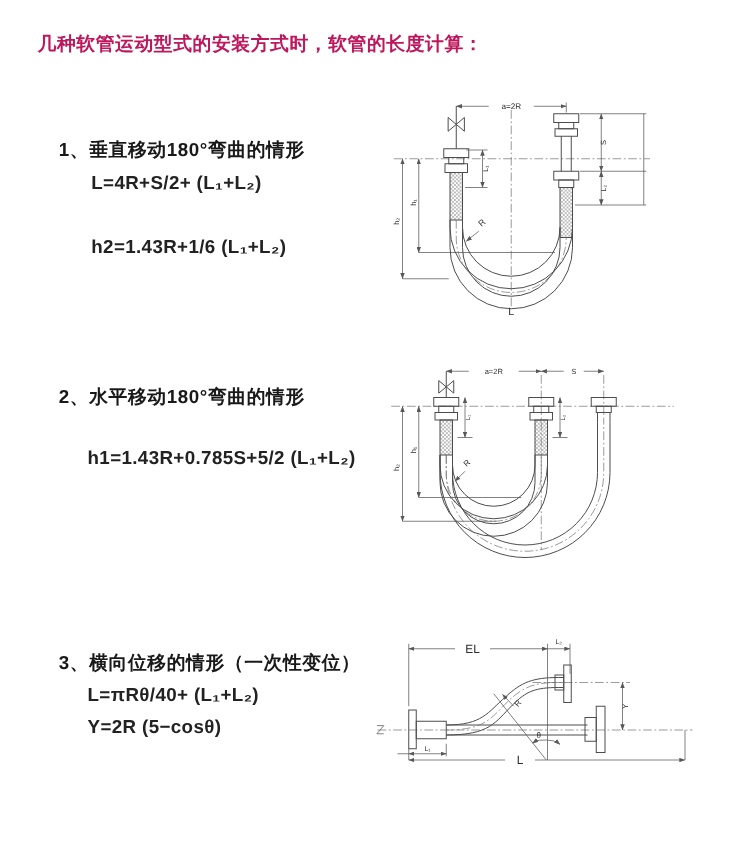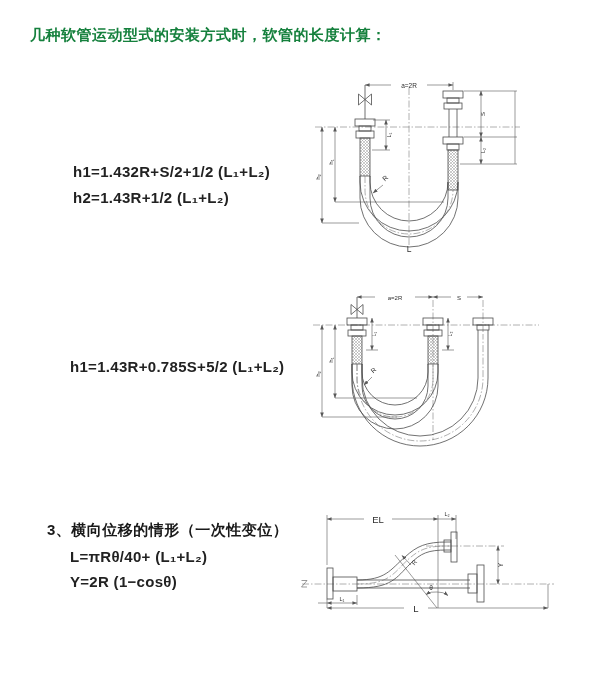--- a/index.html
+++ b/index.html
@@ -7,21 +7,21 @@
     width:600px;height:675px;
     background:#ffffff;
     font-family:"Liberation Sans","DejaVu Sans",sans-serif;
     color:#1c1c1c;
     position:relative;
     overflow:hidden;
   }
   .page{position:absolute;inset:0;background:#fff;}
   .doc-title{
     position:absolute;left:30px;top:26px;
-    font-size:15px;font-weight:700;color:#15803d;letter-spacing:.5px;
+    font-size:15px;font-weight:700;color:#be185d;letter-spacing:.5px;
     white-space:nowrap;
   }
   .sec-title{
     position:absolute;font-size:15px;font-weight:700;color:#191919;
     letter-spacing:.5px;white-space:nowrap;
   }
   .formula{
     position:absolute;font-size:15px;font-weight:700;color:#222;
     letter-spacing:.3px;white-space:nowrap;
   }
@@ -35,28 +35,30 @@
   .cl{fill:none;stroke:#6e6e6e;stroke-width:.55;stroke-dasharray:7 2 1.5 2;}
   .hz{stroke:#4d4d4d;stroke-width:.8;}
 </style>
 </head>
 <body>
 
 <div class="page">
 
   <div class="doc-title">几种软管运动型式的安装方式时，软管的长度计算：</div>
 
-  <div class="formula" style="left:73px;top:163px">h1=1.432R+S/2+1/2 (L₁+L₂)</div>
-  <div class="formula" style="left:73px;top:189px">h2=1.43R+1/2 (L₁+L₂)</div>
-
+  <div class="sec-title" style="left:47px;top:111px"><span>1、</span><span>垂直移动180°弯曲的情形</span></div>
+  <div class="formula" style="left:73px;top:138px">L=4R+S/2+ (L₁+L₂)</div>
+  <div class="formula" style="left:73px;top:189px">h2=1.43R+1/6 (L₁+L₂)</div>
+
+  <div class="sec-title" style="left:47px;top:308px"><span>2、</span><span>水平移动180°弯曲的情形</span></div>
   <div class="formula" style="left:70px;top:358px">h1=1.43R+0.785S+5/2 (L₁+L₂)</div>
 
   <div class="sec-title" style="left:47px;top:521px"><span>3、</span><span>横向位移的情形（一次性变位）</span></div>
   <div class="formula" style="left:70px;top:548px">L=πRθ/40+ (L₁+L₂)</div>
-  <div class="formula" style="left:70px;top:573px">Y=2R (1−cosθ)</div>
+  <div class="formula" style="left:70px;top:573px">Y=2R (5−cosθ)</div>
 
   <svg style="left:313px;top:76px" width="215" height="182" viewBox="0 0 215 182">
     <defs>
       <marker id="d1a" viewBox="0 0 8 6" refX="7.6" refY="3" markerWidth="8" markerHeight="6" orient="auto-start-reverse">
         <path d="M0,0 L8,3 L0,6 Z" fill="#585858"></path>
       </marker>
       <pattern id="d1h" width="3" height="3" patternUnits="userSpaceOnUse">
         <path d="M0,3 l3,-3 M0,0 l3,3" stroke="#8d8d8d" stroke-width="0.45"></path>
       </pattern>
     </defs>

